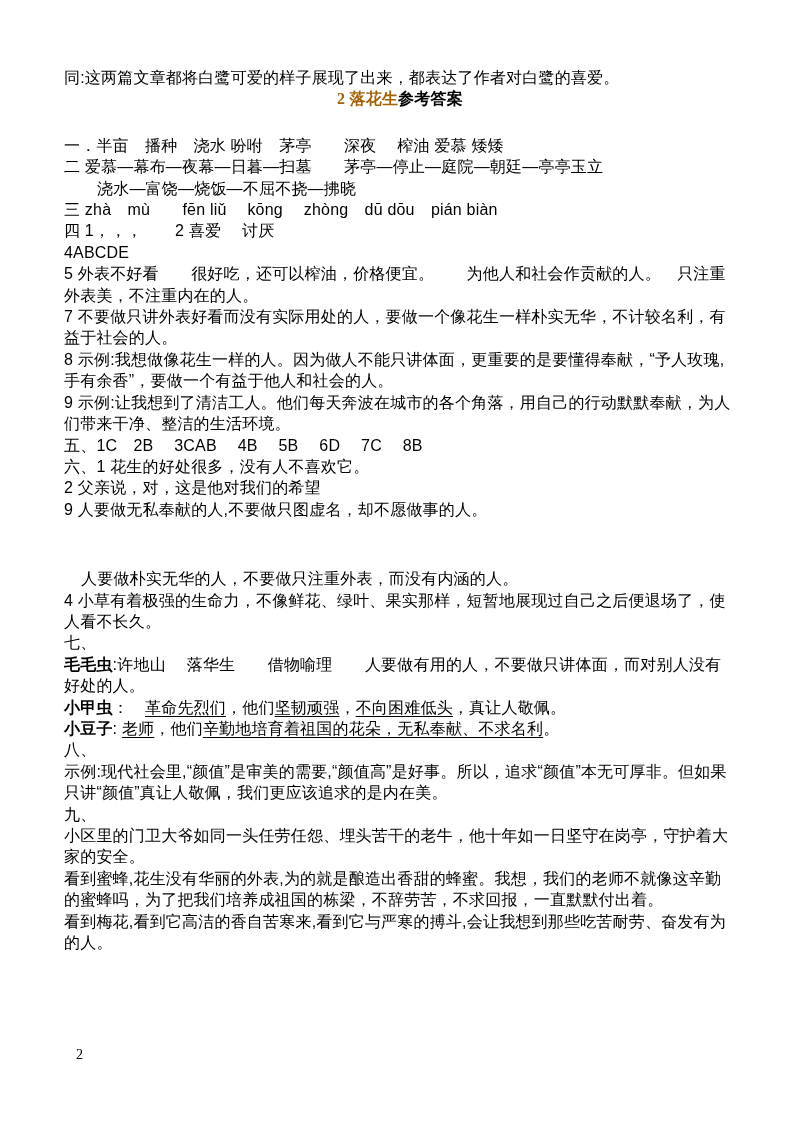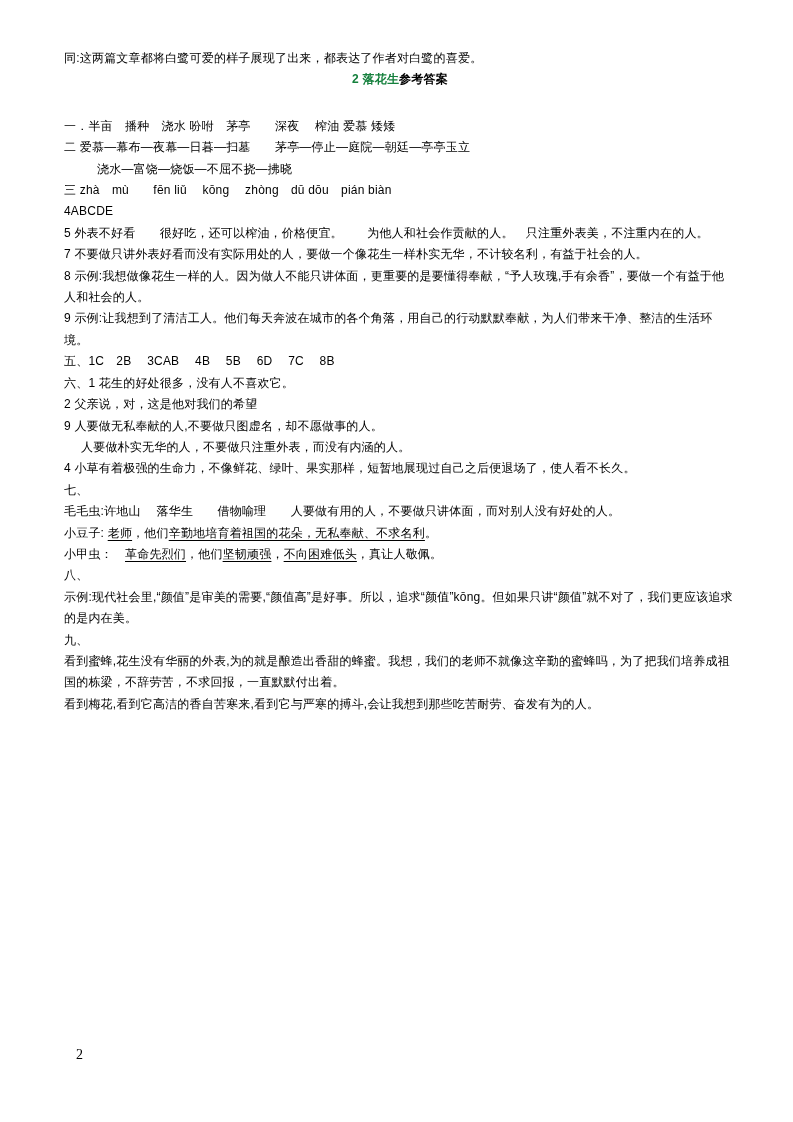--- a/index.html
+++ b/index.html
@@ -10,41 +10,41 @@
   body {
     width: 793px;
     height: 1122px;
     position: relative;
     font-family: "Liberation Sans", sans-serif;
     color: #000000;
     overflow: hidden;
   }
   .page {
     position: absolute;
-    top: 48px;
+    top: 67px;
     left: 64px;
     width: 672px;
-    font-size: 12px;
+    font-size: 16px;
     line-height: 21.4px;
     letter-spacing: 0.2px;
   }
   p {
     margin: 0;
     padding: 0;
     word-break: break-all;
   }
   .title {
     text-align: center;
     font-weight: bold;
     margin-bottom: 25px;
   }
-  .title .red { color: #15803d; }
+  .title .red { color: #a16207; font-family: Liberation Serif, serif; }
   .indent-2 { padding-left: 33px; }
-  .indent-1 { padding-left: 17px; }
-  .bold-label { font-weight: normal; }
+  .indent-1 { padding-left: 17px; margin-top: 48px; }
+  .bold-label { font-weight: bold; }
   .u { text-decoration: underline; text-underline-offset: 3px; }
   .page-number {
     position: absolute;
     left: 76px;
     top: 1046px;
     font-size: 14px;
     font-family: "Liberation Serif", serif;
     line-height: 18px;
   }
 </style>
@@ -54,43 +54,45 @@
 <div class="page">
 
   <p>同:这两篇文章都将白鹭可爱的样子展现了出来，都表达了作者对白鹭的喜爱。</p>
 
   <p class="title"><span class="red">2 落花生</span><span>参考答案</span></p>
 
   <p>一．半亩　播种　浇水 吩咐　茅亭　　深夜　 榨油 爱慕 矮矮</p>
   <p>二 爱慕—幕布—夜幕—日暮—扫墓　　茅亭—停止—庭院—朝廷—亭亭玉立</p>
   <p class="indent-2">浇水—富饶—烧饭—不屈不挠—拂晓</p>
   <p>三 zhà　mù　　fēn liǔ　 kōng　 zhòng　dū dōu　pián biàn</p>
+  <p>四 1，，，　　2 喜爱　 讨厌</p>
   <p>4ABCDE</p>
   <p>5 外表不好看　　很好吃，还可以榨油，价格便宜。　　为他人和社会作贡献的人。　只注重外表美，不注重内在的人。</p>
   <p>7 不要做只讲外表好看而没有实际用处的人，要做一个像花生一样朴实无华，不计较名利，有益于社会的人。</p>
   <p>8 示例:我想做像花生一样的人。因为做人不能只讲体面，更重要的是要懂得奉献，“予人玫瑰,手有余香”，要做一个有益于他人和社会的人。</p>
   <p>9 示例:让我想到了清洁工人。他们每天奔波在城市的各个角落，用自己的行动默默奉献，为人们带来干净、整洁的生活环境。</p>
   <p>五、1C　2B　 3CAB　 4B　 5B　 6D　 7C　 8B</p>
   <p>六、1 花生的好处很多，没有人不喜欢它。</p>
   <p>2 父亲说，对，这是他对我们的希望</p>
   <p>9 人要做无私奉献的人,不要做只图虚名，却不愿做事的人。</p>
   <p class="indent-1">人要做朴实无华的人，不要做只注重外表，而没有内涵的人。</p>
   <p>4 小草有着极强的生命力，不像鲜花、绿叶、果实那样，短暂地展现过自己之后便退场了，使人看不长久。</p>
 
   <p>七、</p>
 
   <p><span class="bold-label">毛毛虫</span><span>:许地山　 落华生　　借物喻理　　人要做有用的人，不要做只讲体面，而对别人没有好处的人。</span></p>
 
 
+  <p><span class="bold-label">小甲虫</span><span>：　</span><span class="u">革命先烈们</span><span>，他们</span><span class="u">坚韧顽强</span><span>，</span><span class="u">不向困难低头</span><span>，真让人敬佩。</span></p>
+
   <p><span class="bold-label">小豆子</span><span>: </span><span class="u">老师</span><span>，他们</span><span class="u">辛勤地培育着祖国的花朵，无私奉献、不求名利</span><span>。</span></p>
 
-  <p><span class="bold-label">小甲虫</span><span>：　</span><span class="u">革命先烈们</span><span>，他们</span><span class="u">坚韧顽强</span><span>，</span><span class="u">不向困难低头</span><span>，真让人敬佩。</span></p>
-
   <p>八、</p>
-  <p>示例:现代社会里,“颜值”是审美的需要,“颜值高”是好事。所以，追求“颜值”kōng。但如果只讲“颜值”就不对了，我们更应该追求的是内在美。</p>
+  <p>示例:现代社会里,“颜值”是审美的需要,“颜值高”是好事。所以，追求“颜值”本无可厚非。但如果只讲“颜值”真让人敬佩，我们更应该追求的是内在美。</p>
 
   <p>九、</p>
+  <p>小区里的门卫大爷如同一头任劳任怨、埋头苦干的老牛，他十年如一日坚守在岗亭，守护着大家的安全。</p>
   <p>看到蜜蜂,花生没有华丽的外表,为的就是酿造出香甜的蜂蜜。我想，我们的老师不就像这辛勤的蜜蜂吗，为了把我们培养成祖国的栋梁，不辞劳苦，不求回报，一直默默付出着。</p>
   <p>看到梅花,看到它高洁的香自苦寒来,看到它与严寒的搏斗,会让我想到那些吃苦耐劳、奋发有为的人。</p>
 
 </div>
 
 <div class="page-number">2</div>
 
 </body></html>

